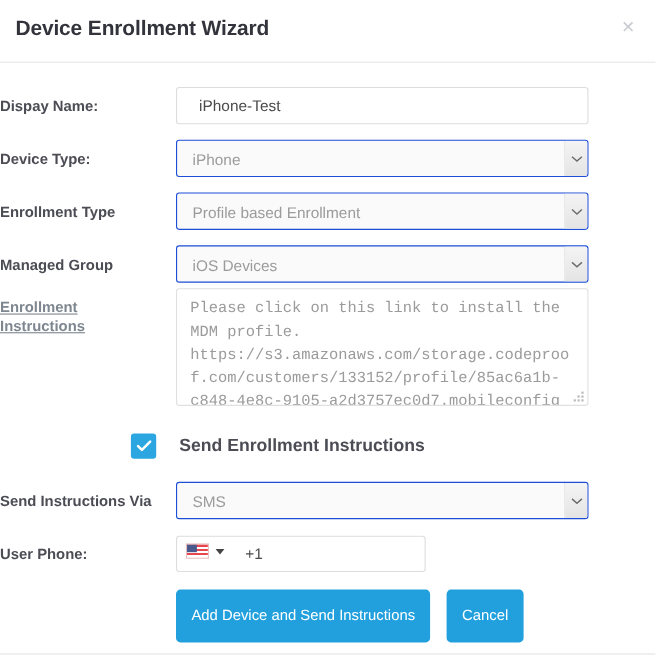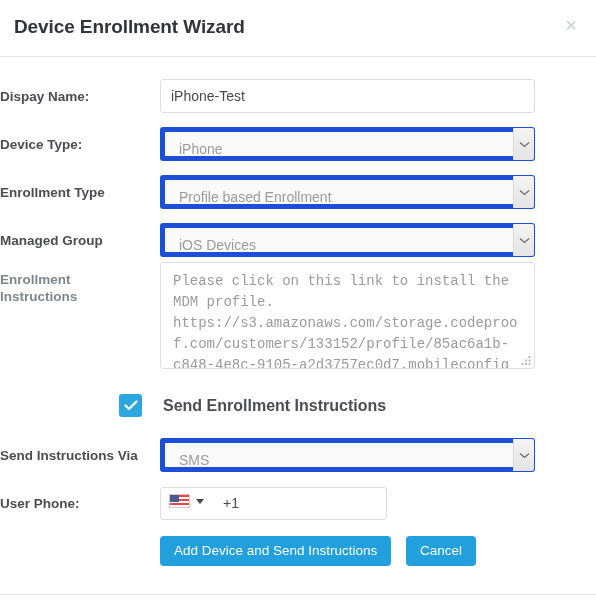--- a/index.html
+++ b/index.html
@@ -75,53 +75,54 @@
     width: 145px;
     text-align: left;
     font-size: 13.5px;
     font-weight: bold;
     color: #4c4c55;
     line-height: 17px;
   }
   .field-label.muted {
     font-weight: bold;
     color: #7e8790;
+    text-decoration: underline;
   }
 
   .control {
     position: absolute;
     left: 160px;
   }
 
   
   .text-input {
     width: 375px;
     height: 34px;
     box-sizing: border-box;
     border: 1px solid #ddd;
     border-radius: 3px;
     background: #fff;
-    padding: 6px 10px;
+    padding: 6px 20px;
     font-size: 14px;
     color: #4a4a4a;
     font-family: "Liberation Sans", sans-serif;
     outline: none;
   }
 
   
   .select-wrap {
     position: relative;
     width: 375px;
     height: 34px;
   }
   .select-box {
     width: 375px;
     height: 34px;
     box-sizing: border-box;
-    border: 5px solid #1d4ed8;
+    border: 1px solid #1d4ed8;
     border-radius: 3px;
     background: #fafafa;
     padding: 7px 30px 7px 14px;
     font-size: 14px;
     color: #9b9b9b;
     line-height: 20px;
     white-space: nowrap;
     overflow: hidden;
   }
   .select-arrow {
@@ -253,21 +254,21 @@
   .btn {
     display: inline-block;
     border: none;
     border-radius: 4px;
     background: #22a0dd;
     color: #ffffff;
     font-size: 13.5px;
     font-family: "Liberation Sans", sans-serif;
     cursor: pointer;
     padding: 0 14px;
-    height: 30px;
+    height: 48px;
     line-height: 30px;
   }
   .btn-primary { position: absolute; left: 160px; top: 0; }
   .btn-cancel  { position: absolute; left: 406px; top: 0; }
 
   .footer-line {
     position: absolute;
     left: 0;
     top: 594px;
     width: 596px;

